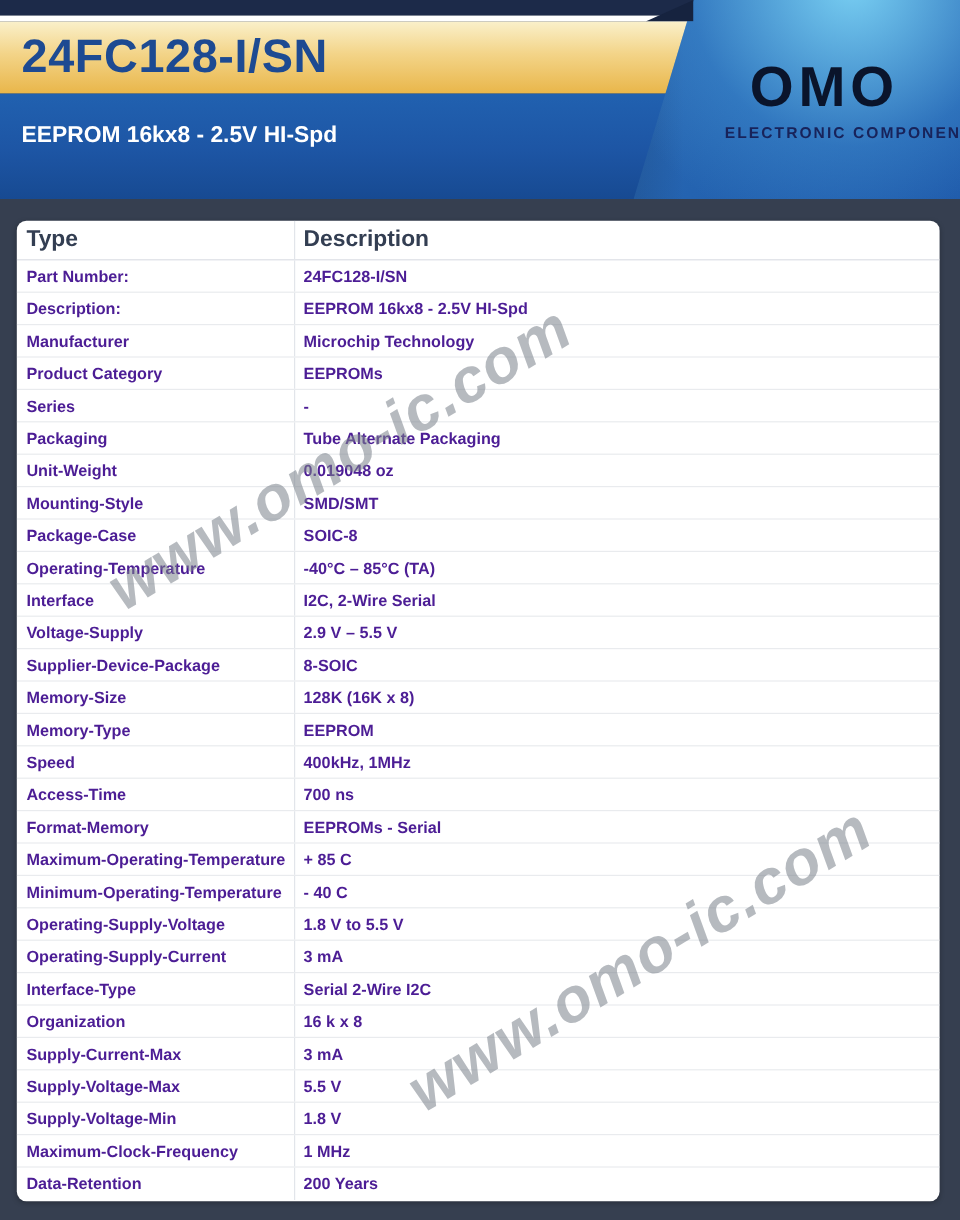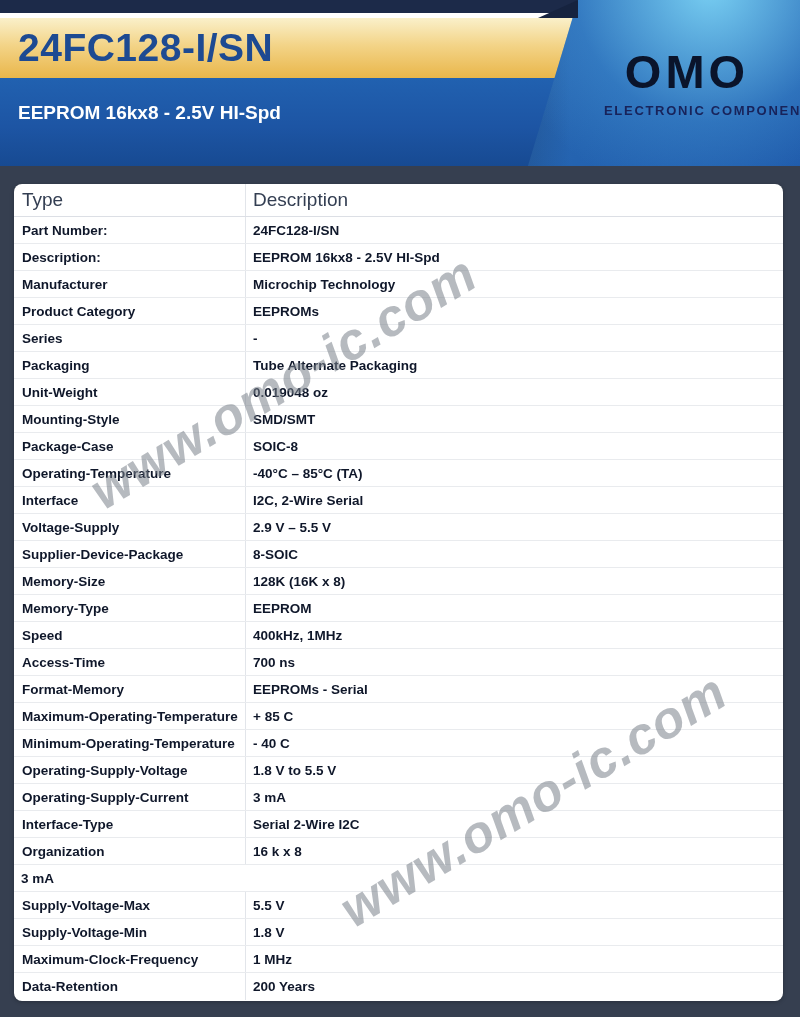--- a/index.html
+++ b/index.html
@@ -58,30 +58,30 @@
   .card {
     position:absolute; left:14px; top:184px; width:769px; height:817px;
     background:#ffffff; border-radius:8px; overflow:hidden;
     box-shadow:0 1px 4px rgba(0,0,0,0.25);
   }
   .thead {
     display:flex; height:33px; border-bottom:1px solid #dcdfe5;
   }
   .thead .hcell {
     display:flex; align-items:center;
-    font-size:19px; font-weight:400; color:#333e52;
+    font-size:19px; font-weight:700; color:#333e52;
   }
   .thead .hcell.type  { width:232px; padding-left:8px; border-right:1px solid #e2e5ea; }
   .thead .hcell.desc  { flex:1; padding-left:7px; }
 
   .trow { display:flex; height:27px; border-bottom:1px solid #e9ebee; }
   .trow:last-child { border-bottom:none; }
   .tcell {
     display:flex; align-items:center;
-    font-size:13.5px; font-weight:700; color:#0f172a;
+    font-size:13.5px; font-weight:700; color:#4c1d95;
     white-space:nowrap; overflow:hidden;
   }
   .tcell.label { width:232px; padding-left:8px; border-right:1px solid #e2e5ea; }
   .tcell.value { flex:1; padding-left:7px; }
 
   
   .watermark {
     position:absolute; z-index:5;
     font-size:52px; font-weight:700; font-style:italic;
     letter-spacing:1px; color:rgba(122,129,138,0.55);
@@ -208,20 +208,21 @@
       </div>
       <div class="trow">
         <div class="tcell label">Interface-Type</div>
         <div class="tcell value">Serial 2-Wire I2C</div>
       </div>
       <div class="trow">
         <div class="tcell label">Organization</div>
         <div class="tcell value">16 k x 8</div>
       </div>
       <div class="trow">
+        <div class="tcell label">Supply-Current-Max</div>
         <div class="tcell value">3 mA</div>
       </div>
       <div class="trow">
         <div class="tcell label">Supply-Voltage-Max</div>
         <div class="tcell value">5.5 V</div>
       </div>
       <div class="trow">
         <div class="tcell label">Supply-Voltage-Min</div>
         <div class="tcell value">1.8 V</div>
       </div>

